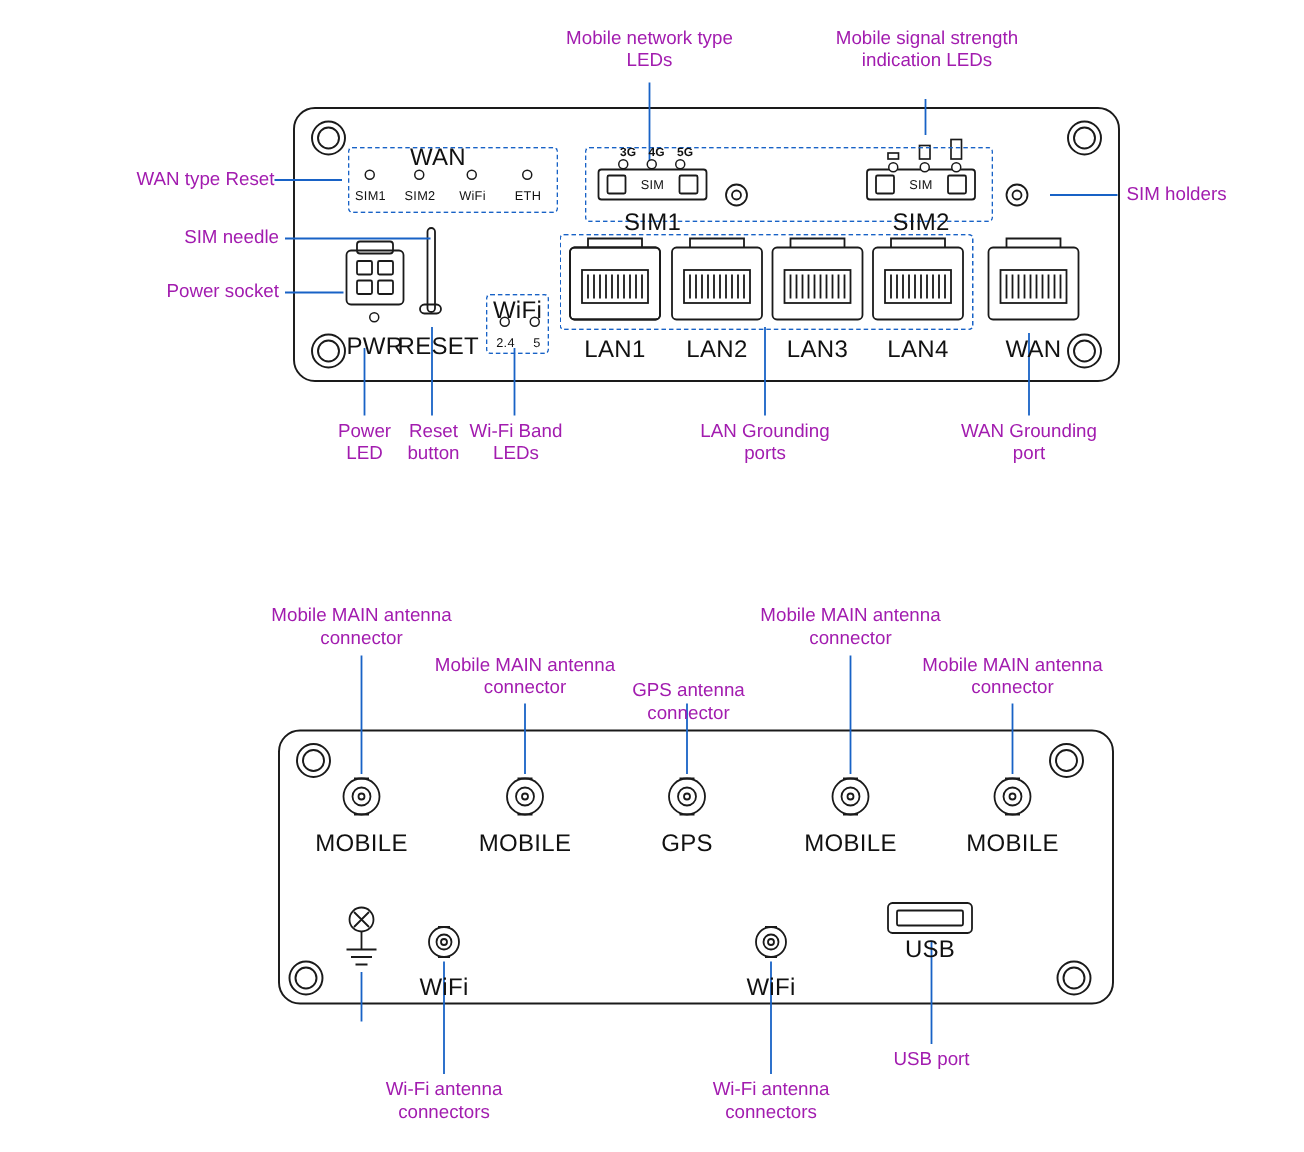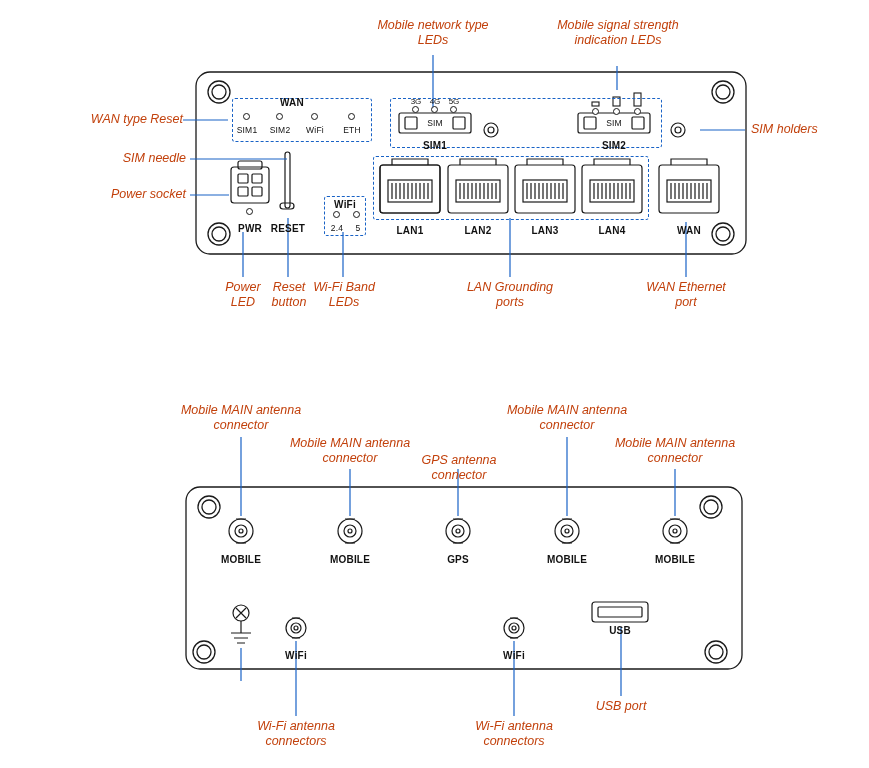--- a/index.html
+++ b/index.html
@@ -23,50 +23,50 @@
   svg#wires {
     position: absolute;
     left: 0;
     top: 0;
     width: 869px;
     height: 768px;
     pointer-events: none;
   }
   .callout {
     position: absolute;
-    color: #c2410c;
+    color: #a21caf;
     font-size: 12.5px;
     line-height: 15px;
     text-align: center;
     white-space: pre-line;
-    font-style: italic;
   }
   .callout.left {
     text-align: right;
   }
   .callout.right {
     text-align: left;
   }
   .devlabel {
     position: absolute;
-    font-size: 10px;
+    font-size: 16px;
     color: #111;
     text-align: center;
-    font-weight: bold;
+    font-weight: normal;
     letter-spacing: 0.2px;
   }
   .devlabel.small {
     font-size: 8.5px;
     font-weight: normal;
   }
   .tiny {
     position: absolute;
     font-size: 8px;
     color: #111;
-    text-align: center;
+    text-align: right;
+    font-weight: bold;
   }
   .led {
     position: absolute;
     width: 7px;
     height: 7px;
     border-radius: 50%;
     border: 1.2px solid #1a1a1a;
     box-sizing: border-box;
     background: #fff;
   }
@@ -306,21 +306,21 @@
   <div class="callout left" style="left:60px; top:151px; width:126px;">SIM needle</div>
   <div class="callout left" style="left:56px; top:187px; width:130px;">Power socket</div>
   <div class="callout" style="left:208px; top:280px; width:70px;">Power
 LED</div>
   <div class="callout" style="left:256px; top:280px; width:66px;">Reset
 button</div>
   <div class="callout" style="left:300px; top:280px; width:88px;">Wi-Fi Band
 LEDs</div>
   <div class="callout" style="left:450px; top:280px; width:120px;">LAN Grounding
 ports</div>
-  <div class="callout" style="left:626px; top:280px; width:120px;">WAN Ethernet
+  <div class="callout" style="left:626px; top:280px; width:120px;">WAN Grounding
 port</div>
 
   <div class="devlabel" style="left:206px; top:554px; width:70px;">MOBILE</div>
   <div class="devlabel" style="left:315px; top:554px; width:70px;">MOBILE</div>
   <div class="devlabel" style="left:423px; top:554px; width:70px;text-align:center;">GPS</div>
   <div class="devlabel" style="left:532px; top:554px; width:70px;">MOBILE</div>
   <div class="devlabel" style="left:640px; top:554px; width:70px;">MOBILE</div>
   <div class="devlabel" style="left:266px; top:650px; width:60px;">WiFi</div>
   <div class="devlabel" style="left:484px; top:650px; width:60px;">WiFi</div>
   <div class="devlabel" style="left:590px; top:625px; width:60px;">USB</div>

